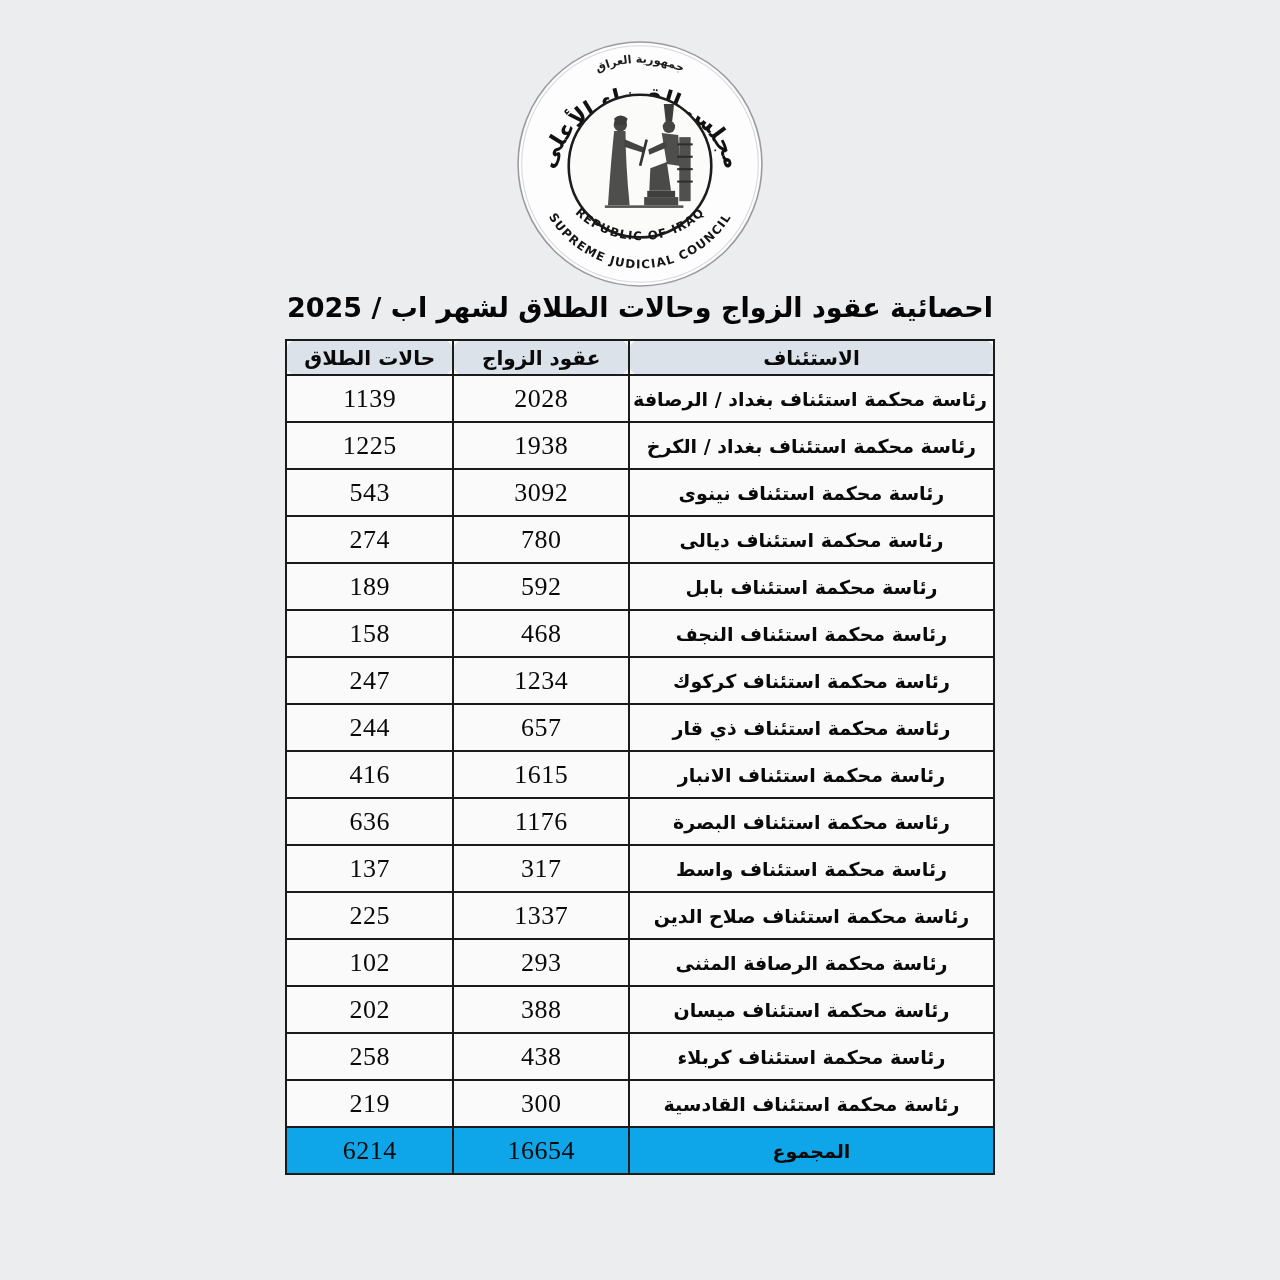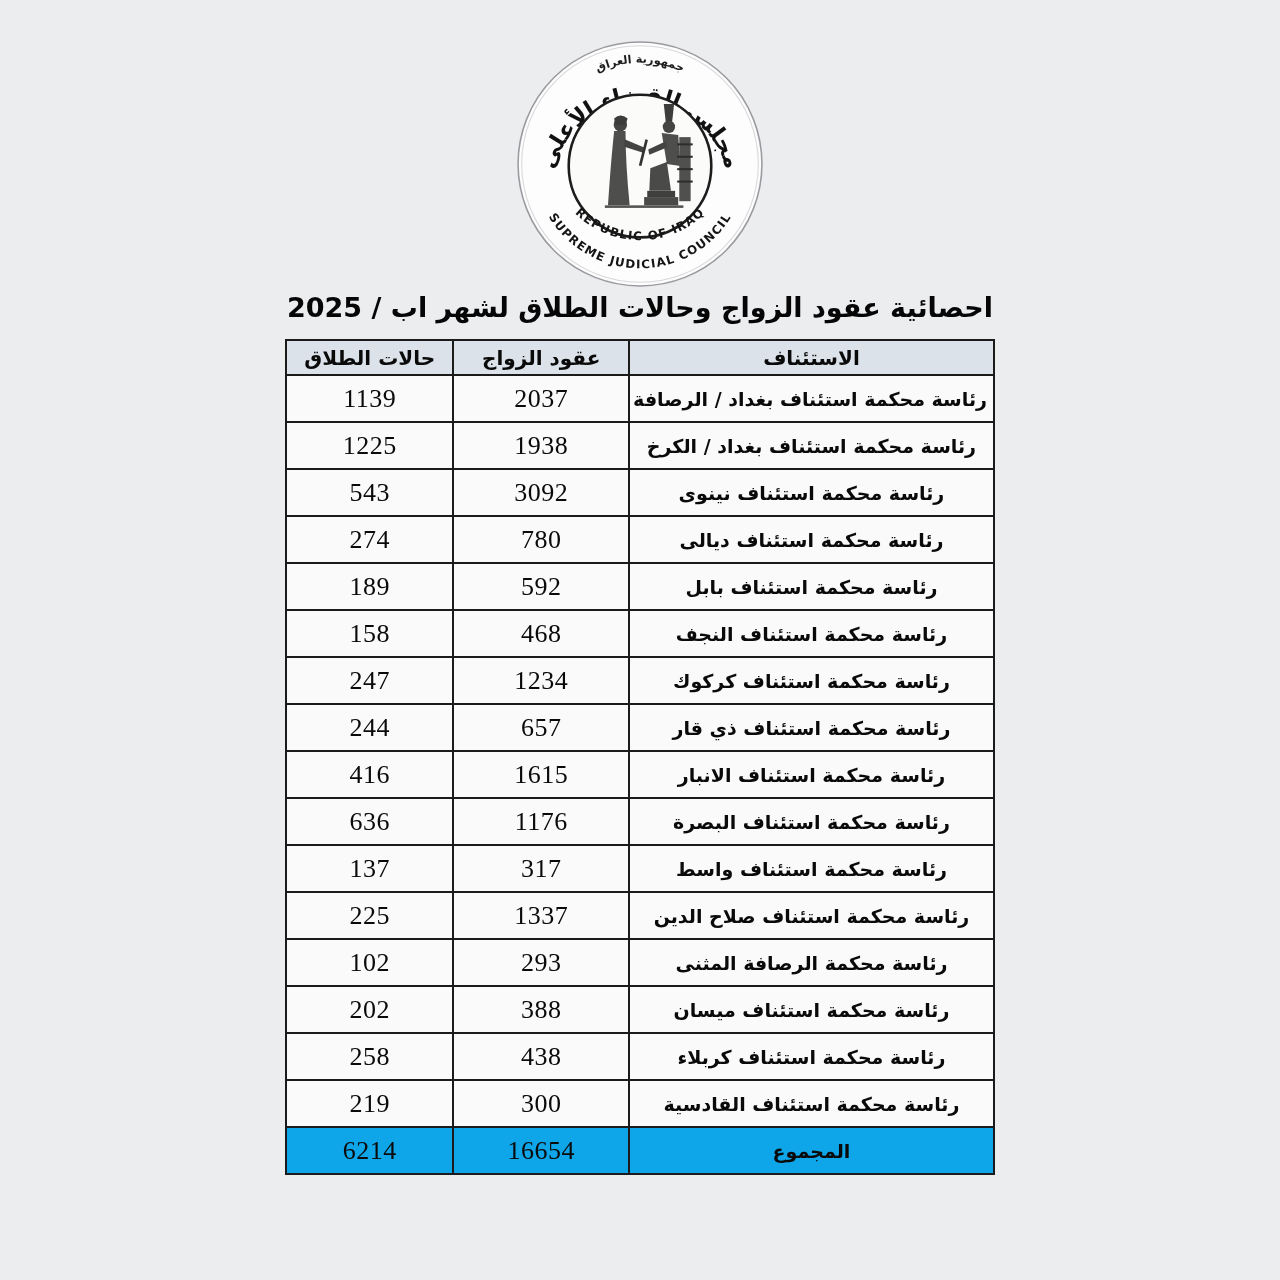--- a/index.html
+++ b/index.html
@@ -45,20 +45,21 @@
     vertical-align:middle;
     padding:0 6px;
     overflow:hidden;
     white-space:nowrap;
   }
   table.stats th{
     background:#dbe2e9;
     height:33px;
     font-size:20px;
     font-weight:bold;
+    border-radius:11px;
   }
   td.name{
     height:45px;
     font-size:19px;
     font-weight:bold;
     margin-top:28px;
   }
   td.num{
     height:45px;
     font-family:"Liberation Serif",serif;
@@ -146,21 +147,21 @@
     <thead>
       <tr>
         <th>الاستئناف</th>
         <th>عقود الزواج</th>
         <th>حالات الطلاق</th>
       </tr>
     </thead>
     <tbody>
       <tr>
         <td class="name">رئاسة محكمة استئناف بغداد / الرصافة</td>
-        <td class="num">2037</td>
+        <td class="num">2028</td>
         <td class="num">1139</td>
       </tr>
       <tr>
         <td class="name">رئاسة محكمة استئناف بغداد / الكرخ</td>
         <td class="num">1938</td>
         <td class="num">1225</td>
       </tr>
       <tr>
         <td class="name">رئاسة محكمة استئناف نينوى</td>
         <td class="num">3092</td>

